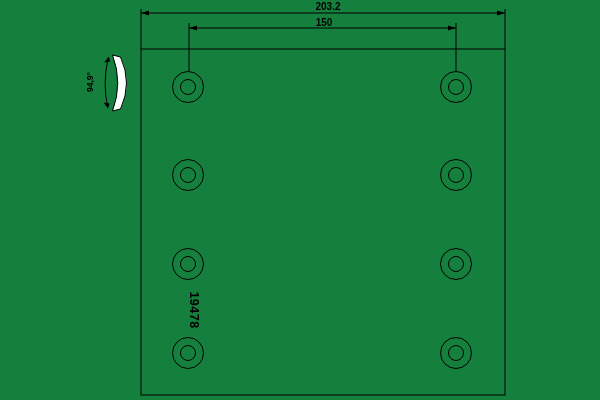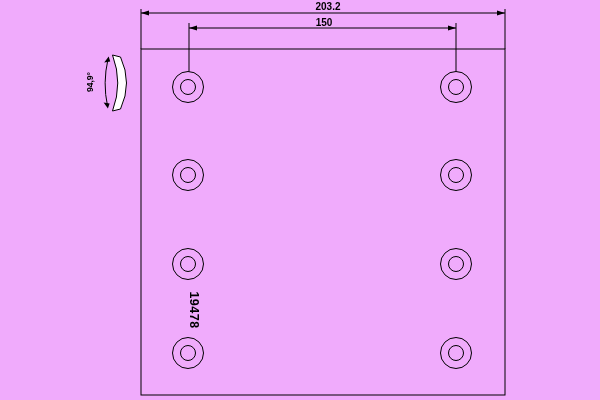--- a/index.html
+++ b/index.html
@@ -1,16 +1,16 @@
 <!DOCTYPE html>
 <html><head>
 <meta charset="utf-8">
 <style>
   html,body{margin:0;padding:0;background:#ffffff;}
-  #canvas{position:relative;width:600px;height:400px;background:#f0abfc;overflow:hidden;
+  #canvas{position:relative;width:600px;height:400px;background:#15803d;overflow:hidden;
           font-family:"Liberation Sans", sans-serif;}
   svg{display:block;}
   .ln{stroke:#000000;stroke-width:1;fill:none;}
   .fillshape{stroke:#000000;stroke-width:1;fill:#ffffff;}
   .arrow{fill:#000000;stroke:none;}
   .dimtext{font-family:"Liberation Sans", sans-serif;font-size:10px;font-weight:bold;fill:#000000;}
   .angletext{font-family:"Liberation Sans", sans-serif;font-size:8.5px;font-weight:bold;fill:#000000;}
   .parttext{font-family:"Liberation Sans", sans-serif;font-size:12.5px;font-weight:bold;fill:#000000;
             letter-spacing:0.5px;}
 </style>

